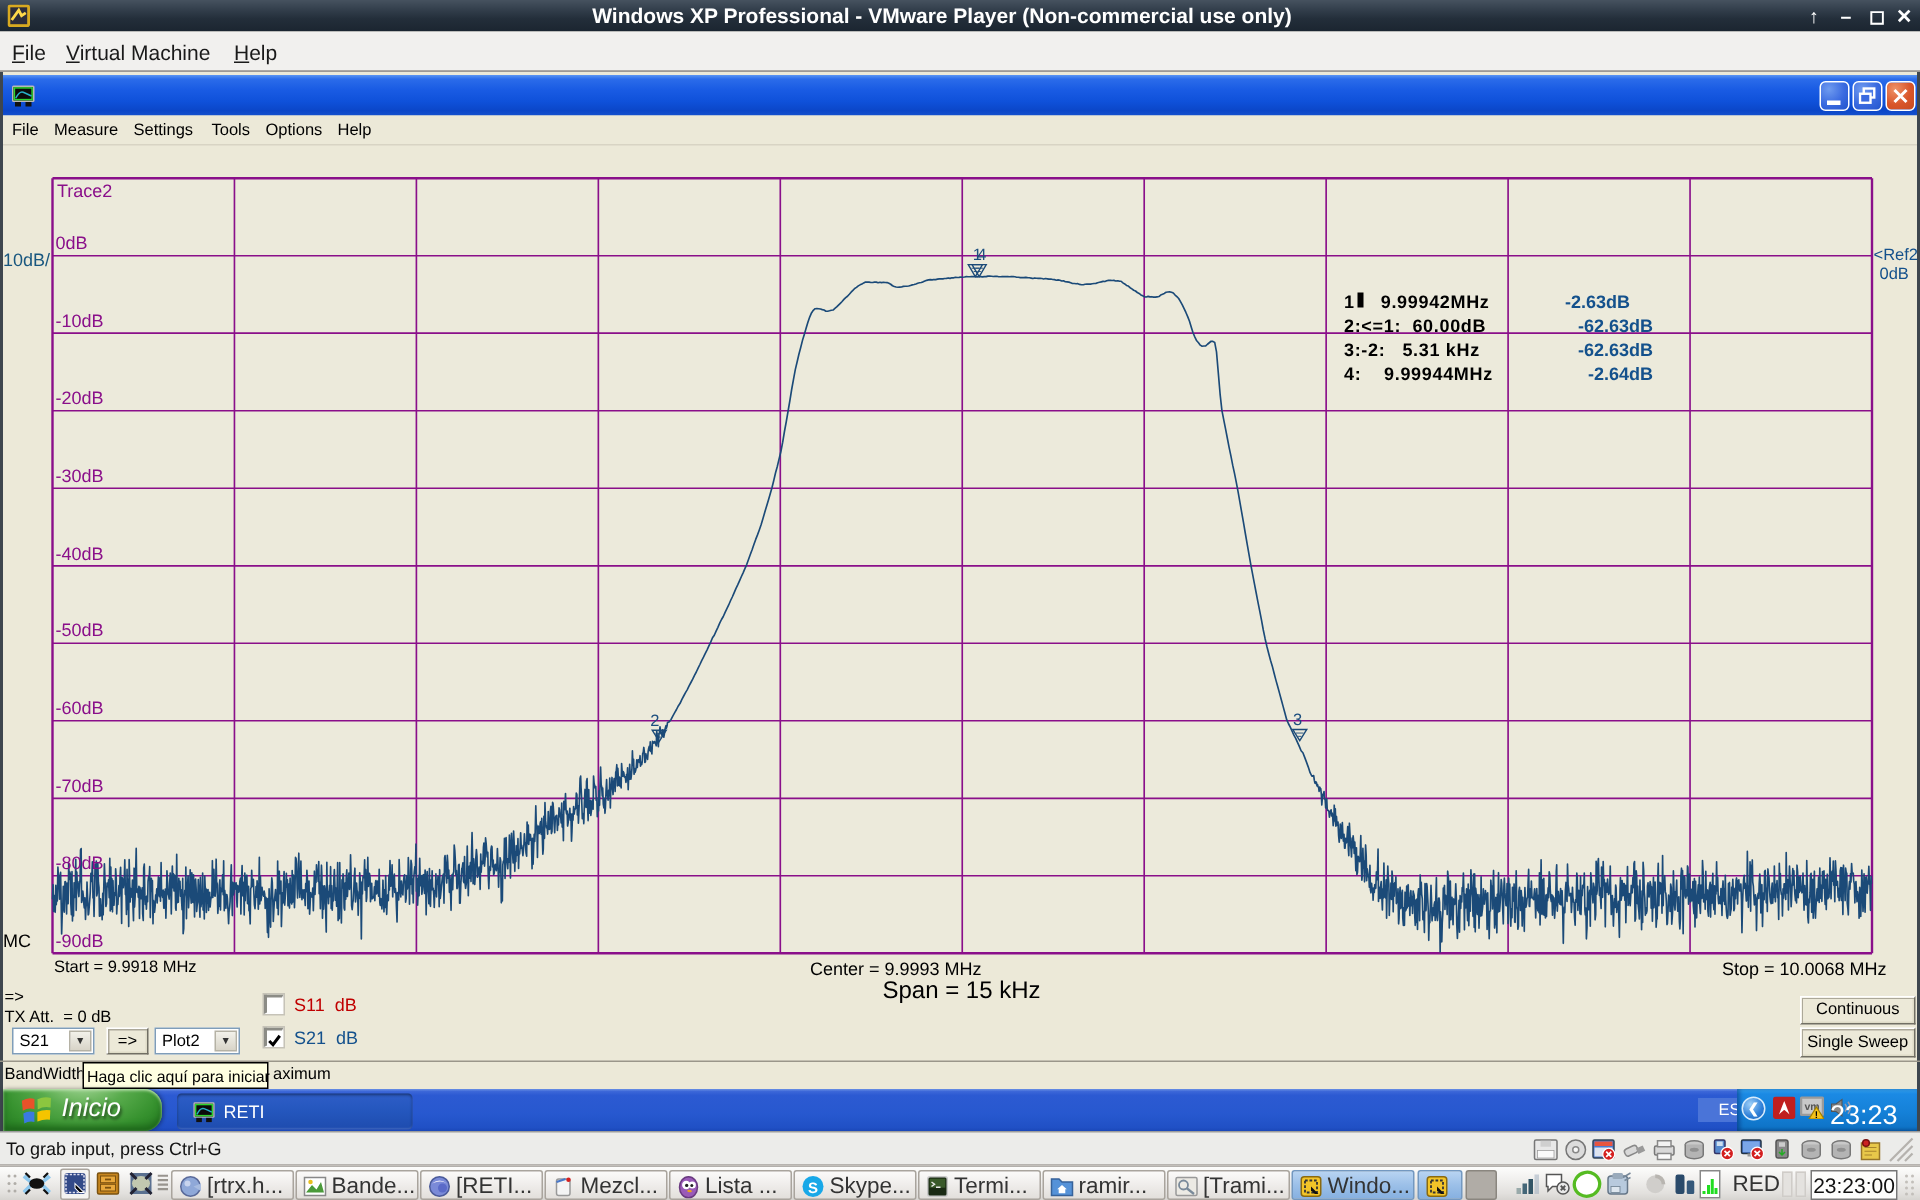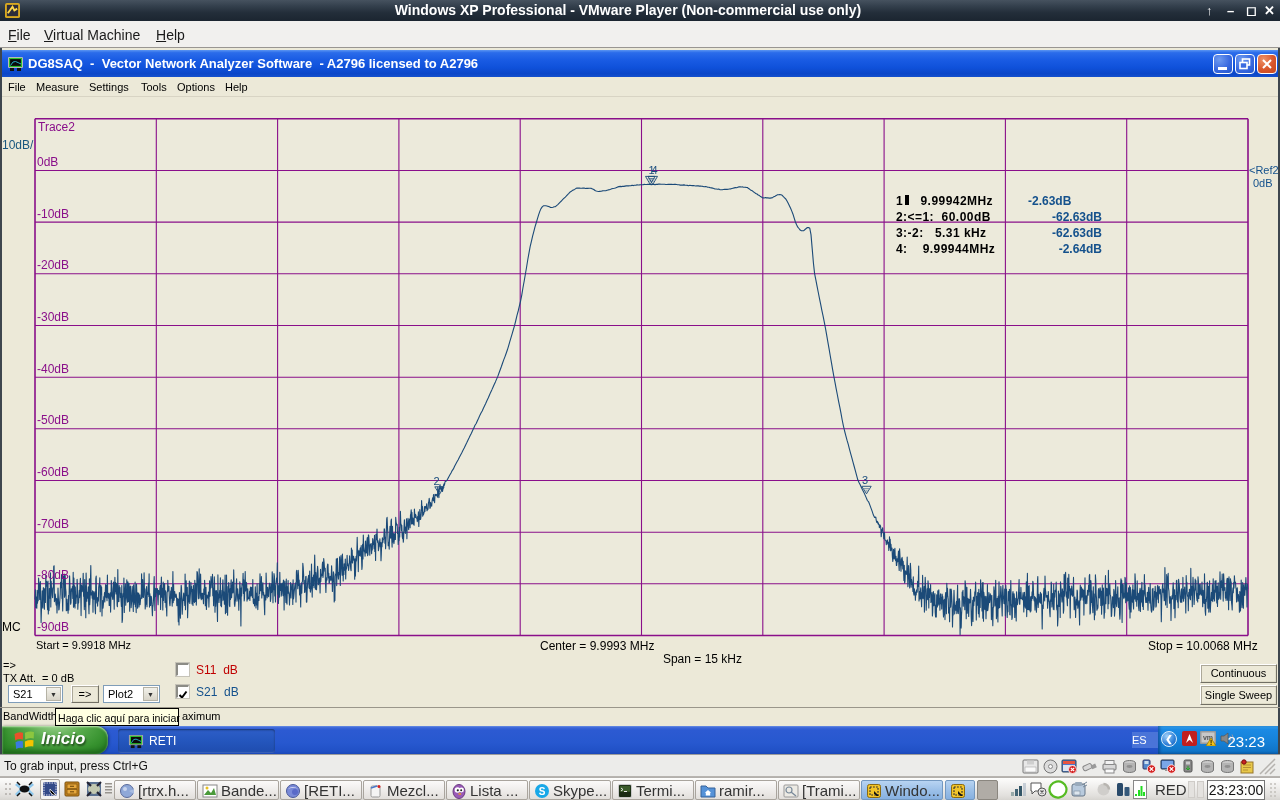--- a/index.html
+++ b/index.html
@@ -15,26 +15,26 @@
 .xpbtn{position:absolute;top:4px;width:20px;height:20px;border:1px solid #fff;border-radius:4px;background:radial-gradient(circle at 30% 25%,#6f9bef 0%,#3a6ae0 55%,#2255cc 100%);color:#fff;text-align:center;font-size:12px;line-height:18px;font-weight:bold}
 #xpclose{background:radial-gradient(circle at 30% 25%,#ee9267 0%,#d9562b 55%,#c64a20 100%)}
 #appmenu{left:2px;top:77px;width:1276px;height:20px;background:#ece9d8;font-size:11px;color:#000;border-bottom:1px solid #d8d4c4}
 #appmenu span{position:absolute;top:4px}
 .lbl{position:absolute;white-space:pre}
 .purple{color:#8a0f8a;font-size:12px}
 .navy{color:#14518c}
 #mk{font-size:12px;font-weight:bold;color:#000;letter-spacing:0.45px}
 #xptask{left:2px;top:726px;width:1276px;height:28px;background:linear-gradient(180deg,#6a90e4 0%,#3c67d8 6%,#2c5ad2 15%,#2758cf 60%,#2050c5 92%,#1a47b8 100%)}
 #startbtn{position:absolute;left:0px;top:0px;width:106px;height:28px;border-radius:0 12px 12px 0;background:radial-gradient(ellipse at 50% -20%,#a9d99b 0%,#58ab4c 40%,#37922f 72%,#237a20 100%);box-shadow:inset 0 1px 2px #c2e6b5,inset 0 -3px 5px #1c6419,1px 0 3px rgba(0,0,0,.4)}
-#startbtn .t{position:absolute;left:39px;top:3px;color:#fff;font-size:17px;font-weight:bold;font-style:italic;text-shadow:1px 2px 2px rgba(0,0,0,.55)}
+#startbtn .t{position:absolute;left:39px;top:3px;color:#fff;font-size:17px;font-weight:normal;font-style:italic;text-shadow:1px 2px 2px rgba(0,0,0,.55)}
 #vnwabtn{position:absolute;left:116px;top:3px;width:157px;height:24px;background:linear-gradient(180deg,#2e5ec8 0%,#2456bd 50%,#1e4cae 100%);border-radius:3px;box-shadow:inset 0 1px 2px rgba(0,0,0,.45),inset 0 -1px 1px rgba(120,150,220,.35)}
 #vnwabtn .t{position:absolute;left:31px;top:5px;color:#fff;font-size:12px}
-#esbox{position:absolute;left:1130px;top:6px;width:42px;height:16px;background:#4a74d8;color:#fff;font-size:11px;text-align:left;line-height:16px}
+#esbox{position:absolute;left:1130px;top:6px;width:42px;height:16px;background:#4a74d8;color:#fff;font-size:11px;text-align:center;line-height:16px}
 #xptray{position:absolute;left:1156px;top:0;width:120px;height:28px;background:linear-gradient(180deg,#35a7f5 0%,#1b8ae4 12%,#1581d8 55%,#0f74c8 90%,#0a66b4 100%);box-shadow:inset 2px 0 3px rgba(0,0,60,.35)}
-#traytime{position:absolute;right:13px;top:7px;color:#fff;font-size:15px}
+#traytime{position:absolute;right:13px;top:7px;color:#fff;font-size:18px}
 #vmstatus{left:0;top:754px;width:1280px;height:23px;background:#ececea;border-top:1px solid #9c9c9c;border-bottom:1px solid #b7b4b0}
 #vmstatus .t{position:absolute;left:4px;top:4px;font-size:12px;color:#111}
 #hostbar{left:0;top:777px;width:1280px;height:23px;background:linear-gradient(180deg,#fdfdfc 0%,#f0efed 40%,#e2e0dd 80%,#d6d4d0 100%);border-top:1px solid #b3b0ac}
 .htask{position:absolute;top:2px;height:20px;border:1px solid #a9a49d;border-radius:2px;background:linear-gradient(180deg,#fbfaf9 0%,#f0eeec 45%,#e2dfdb 100%);font-size:15px;color:#333}
 .htask .t{position:absolute;left:23px;top:1px;white-space:nowrap;overflow:hidden}
 .htask.active{background:linear-gradient(180deg,#b8d4f2 0%,#9cc0e8 50%,#86b0e0 100%);border-color:#7398c0}
 .cbx{position:absolute;width:13px;height:13px;background:#fff;border-top:2px solid #8c8c86;border-left:2px solid #8c8c86;border-bottom:1px solid #fefefe;border-right:1px solid #fefefe;outline:1px solid #c6c3b8}
 .combo{position:absolute;height:18px;background:#fff;border:1px solid #7f9db9;font-size:11px}
 .combo .v{position:absolute;left:4px;top:2px}
 .combo .a{position:absolute;right:1px;top:1px;width:15px;height:14px;background:linear-gradient(180deg,#f2f1ea,#d8d4c8);border:1px solid #b5b2a5;font-size:7px;text-align:center;line-height:14px;color:#333}
@@ -60,21 +60,20 @@
 <div class="abs" id="guestborder"></div>
 <div class="abs" id="xptitle">
  <svg style="position:absolute;left:5px;top:5px" width="17" height="17" viewBox="0 0 17 17">
       <rect x="1" y="2" width="15" height="11" rx="1" fill="#b8b8b8"></rect>
       <rect x="2" y="3" width="13" height="9" fill="#0b0b0b"></rect>
       <rect x="2.6" y="3.6" width="11.8" height="7.8" fill="none" stroke="#2fd42f" stroke-width="1"></rect>
       <path d="M3.5 10.5 Q6 5.5 8.5 6.5 T14 9" stroke="#27b0c8" stroke-width="1" fill="none"></path>
       <rect x="3" y="13" width="4" height="3" fill="#111"></rect>
       <rect x="10" y="13" width="4" height="3" fill="#111"></rect>
     </svg>
- <span class="txt">DG8SAQ  -  Vector Network Analyzer Software  - A2796 licensed to A2796</span>
  <div class="xpbtn" style="left:1211px">
       <span style="position:absolute;left:4px;top:12px;width:9px;height:3px;background:#fff"></span>
     </div>
  <div class="xpbtn" style="left:1233px"><svg width="12" height="12" viewBox="0 0 12 12" style="margin-top:3px">
         <rect x="3.5" y="1" width="7" height="6" fill="none" stroke="#fff" stroke-width="1.6"></rect>
         <rect x="1" y="4.5" width="7" height="6" fill="#3a6ae0" stroke="#fff" stroke-width="1.6"></rect>
       </svg></div>
  <div class="xpbtn" id="xpclose" style="left:1255px"><svg width="12" height="12" viewBox="0 0 12 12" style="margin-top:3px">
         <path d="M2 2 L10 10 M10 2 L2 10" stroke="#fff" stroke-width="2"></path>
       </svg></div>
@@ -125,39 +124,39 @@
 <div class="lbl purple" style="left:37px;top:155px">0dB</div>
 <div class="lbl purple" style="left:37px;top:207px">-10dB</div>
 <div class="lbl purple" style="left:37px;top:258px">-20dB</div>
 <div class="lbl purple" style="left:37px;top:310px">-30dB</div>
 <div class="lbl purple" style="left:37px;top:362px">-40dB</div>
 <div class="lbl purple" style="left:37px;top:413px">-50dB</div>
 <div class="lbl purple" style="left:37px;top:465px">-60dB</div>
 <div class="lbl purple" style="left:37px;top:517px">-70dB</div>
 <div class="lbl purple" style="left:37px;top:568px">-80dB</div>
 <div class="lbl purple" style="left:37px;top:620px">-90dB</div>
-<div class="lbl" style="left:2px;top:138px;color:#19577f;font-size:12px">10dB/</div>
+<div class="lbl" style="left:2px;top:166px;color:#19577f;font-size:12px">10dB/</div>
 <div class="lbl" style="left:2px;top:620px;color:#000;font-size:12px">MC</div>
 <div class="lbl navy" style="left:1249px;top:164px;font-size:11px">&lt;Ref2</div>
 <div class="lbl navy" style="left:1253px;top:177px;font-size:11px">0dB</div>
 <div class="lbl" style="left:648.5px;top:163.5px;color:#1c4e7e;font-size:11px">1</div>
 <div class="lbl" style="left:651.5px;top:163.5px;color:#1c4e7e;font-size:11px">4</div>
 <div class="lbl" style="left:433.5px;top:474.5px;color:#1c4e7e;font-size:11px">2</div>
 <div class="lbl" style="left:862px;top:474px;color:#1c4e7e;font-size:11px">3</div>
 <div class="lbl" id="mk" style="left:896px;top:194px">1<span style="display:inline-block;width:4px;height:10px;background:#000;margin-left:2px"></span>&nbsp;&nbsp;&nbsp;9.99942MHz</div>
-<div class="lbl navy" style="left:1028px;top:194px;width:74px;text-align:left;font-size:12px;font-weight:bold">-2.63dB</div>
+<div class="lbl navy" style="left:1028px;top:194px;width:74px;text-align:center;font-size:12px;font-weight:bold">-2.63dB</div>
 <div class="lbl" id="mk" style="left:896px;top:210px">2:&lt;=1:&nbsp;&nbsp;60.00dB</div>
 <div class="lbl navy" style="left:1028px;top:210px;width:74px;text-align:right;font-size:12px;font-weight:bold">-62.63dB</div>
 <div class="lbl" id="mk" style="left:896px;top:226px">3:-2:&nbsp;&nbsp;&nbsp;5.31 kHz</div>
 <div class="lbl navy" style="left:1028px;top:226px;width:74px;text-align:right;font-size:12px;font-weight:bold">-62.63dB</div>
 <div class="lbl" id="mk" style="left:896px;top:242px">4:&nbsp;&nbsp;&nbsp;&nbsp;9.99944MHz</div>
 <div class="lbl navy" style="left:1028px;top:242px;width:74px;text-align:right;font-size:12px;font-weight:bold">-2.64dB</div>
 <div class="lbl" style="left:36px;top:639px;font-size:11px;color:#000">Start = 9.9918 MHz</div>
 <div class="lbl" style="left:540px;top:639px;width:202px;text-align:left;font-size:12px;color:#000">Center = 9.9993 MHz</div>
-<div class="lbl" style="left:540px;top:652px;width:202px;text-align:right;font-size:12px;color:#000">Span = 15 kHz</div>
+<div class="lbl" style="left:540px;top:652px;width:202px;text-align:center;font-size:16px;color:#000">Span = 15 kHz</div>
 <div class="lbl" style="left:1148px;top:639px;width:100px;text-align:right;font-size:12px;color:#000">Stop = 10.0068 MHz</div>
 <div class="lbl" style="left:3px;top:659px;font-size:11px">=&gt;</div>
 <div class="lbl" style="left:3px;top:672px;font-size:11px">TX Att.&nbsp;&nbsp;= 0 dB</div>
 <div class="combo" style="left:8px;top:685px;width:55px">
     <span class="v">S21</span>
     <span class="a">▼</span>
   </div>
 <div class="btn3d" style="left:71px;top:685px;width:28px;height:18px;line-height:16px">=&gt;</div>
 <div class="combo" style="left:103px;top:685px;width:57px">
     <span class="v">Plot2</span>

